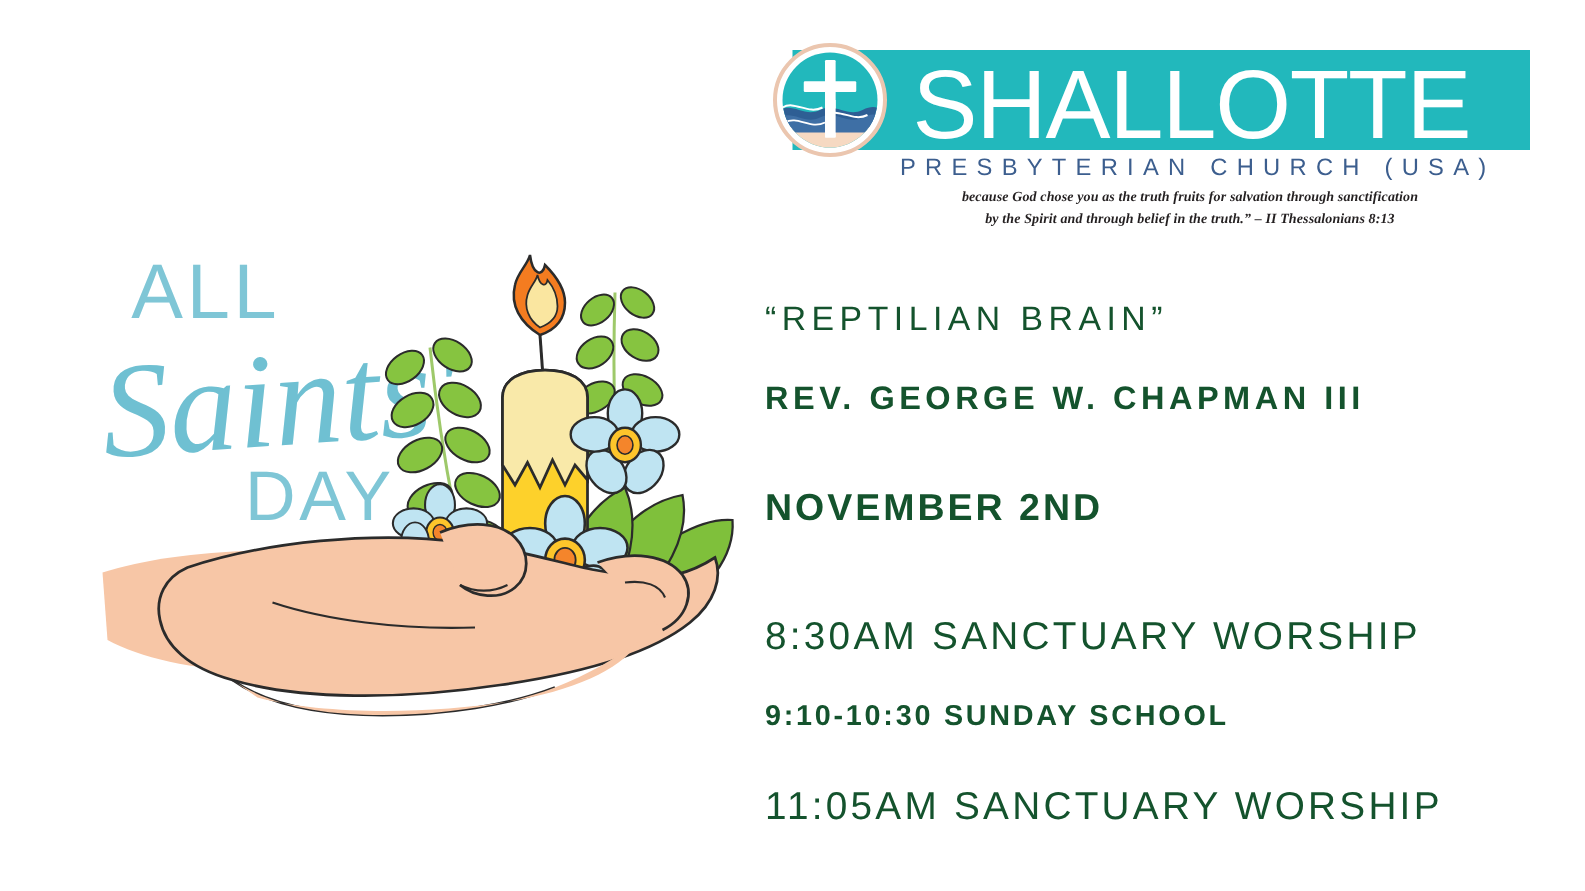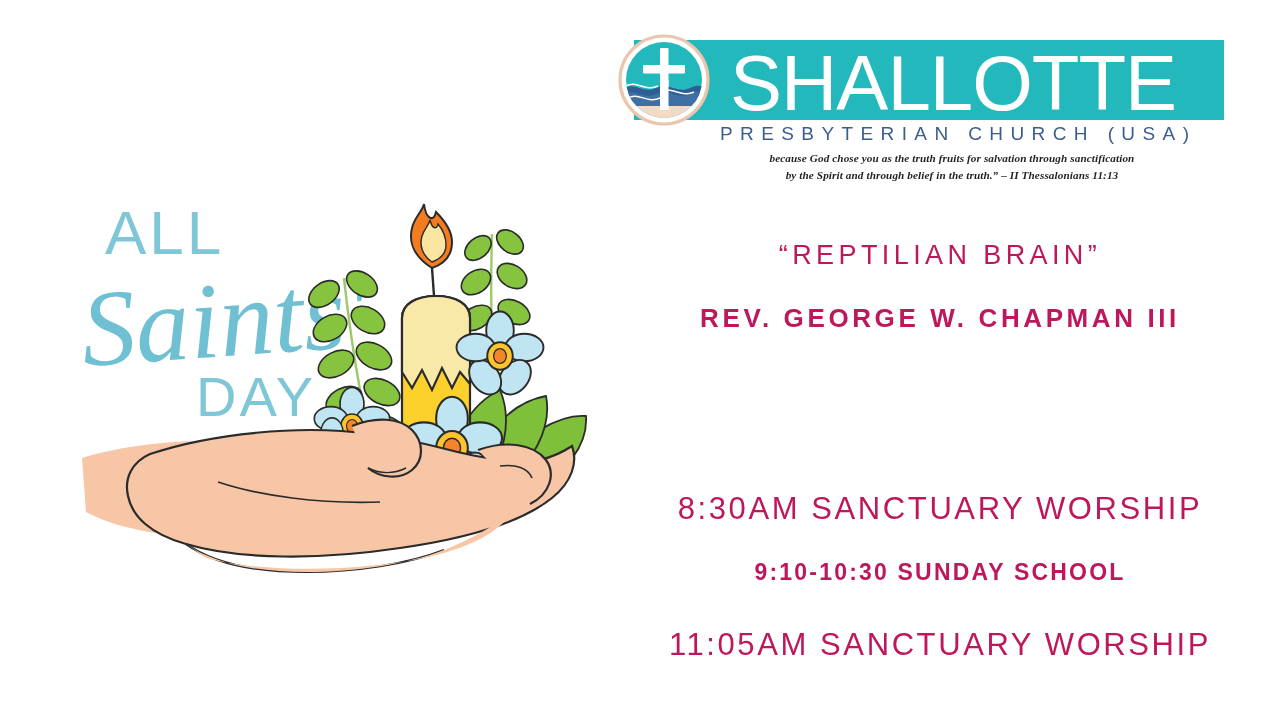--- a/index.html
+++ b/index.html
@@ -84,22 +84,22 @@
   .service-text {
     position: absolute;
     left: 0;
     top: 0;
     width: 656px;
     height: 713px;
   }
   .txt {
     position: absolute;
     width: 656px;
-    text-align: center;
-    color: #be185d;
+    text-align: left;
+    color: #14532d;
     font-family: "Liberation Sans", sans-serif;
     white-space: nowrap;
   }
   .sermon-title {
     top: 240px;
     font-size: 27px;
     font-weight: 400;
     letter-spacing: 4.4px;
   }
   .preacher-name {
@@ -322,26 +322,27 @@
               <path d="M16 70 C26 64 36 76 48 70" fill="none" stroke="#ffffff" stroke-width="1.4"></path>
 
               <rect x="48" y="52" width="8.5" height="30" fill="#ffffff"></rect>
             </g>
           </g>
         </g>
       </svg>
 
       <div class="scripture">
         <span class="scripture-line">because God chose you as the truth fruits for salvation through sanctification</span>
-        <span class="scripture-line">by the Spirit and through belief in the truth.” – II Thessalonians 11:13</span>
+        <span class="scripture-line">by the Spirit and through belief in the truth.” – II Thessalonians 8:13</span>
       </div>
     </div>
 
     <div class="service-text">
       <div class="txt sermon-title">“REPTILIAN BRAIN”</div>
       <div class="txt preacher-name">REV. GEORGE W. CHAPMAN III</div>
+      <div class="txt service-date">NOVEMBER 2ND</div>
       <div class="txt service-1">8:30AM SANCTUARY WORSHIP</div>
       <div class="txt service-2">9:10-10:30 SUNDAY SCHOOL</div>
       <div class="txt service-3">11:05AM SANCTUARY WORSHIP</div>
     </div>
 
   </div>
 </div>
 
 </body></html>

